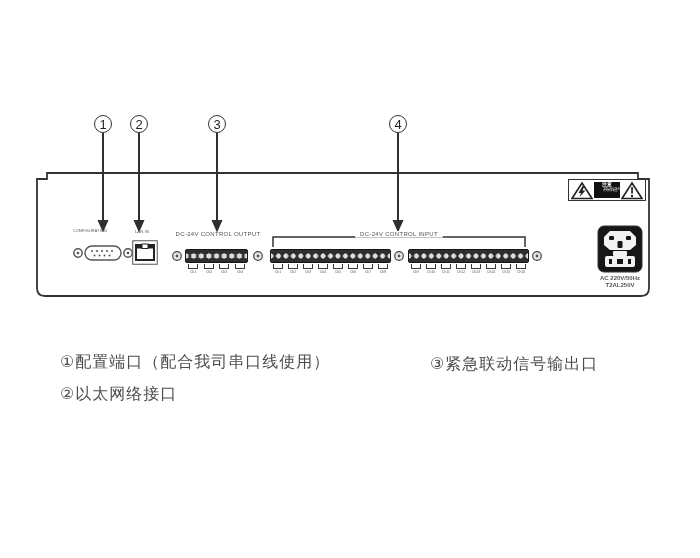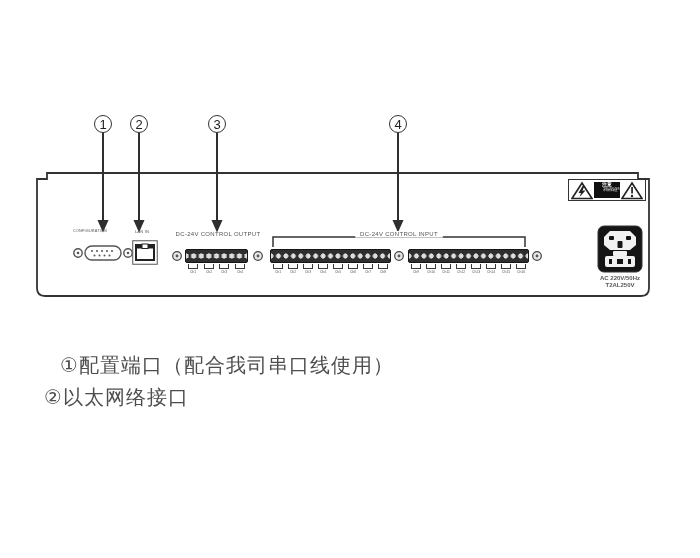--- a/index.html
+++ b/index.html
@@ -35,21 +35,21 @@
   .warncenter{position:relative;width:26px;height:16px;background:#111;color:#fff;overflow:hidden;}
   .warntitle{position:absolute;top:0;left:0;right:0;text-align:center;font-size:8px;font-weight:bold;
              line-height:8px;transform:scale(.62);transform-origin:50% 0;white-space:nowrap;}
   .warnlines{position:absolute;top:5px;left:0;right:0;text-align:center;font-size:8px;line-height:8px;
              transform:scale(.3);transform-origin:50% 0;white-space:nowrap;}
   
   .powertext{position:absolute;left:585px;top:275px;width:70px;text-align:center;font-size:10px;
              font-weight:bold;color:#555;line-height:11px;transform:scale(.6);transform-origin:50% 0;
              white-space:nowrap;z-index:1;}
   
-  .legend-item{position:absolute;font-size:20px;color:#4d4d4d;letter-spacing:1px;white-space:nowrap;z-index:1;}
+  .legend-item{position:absolute;font-size:16px;color:#4d4d4d;letter-spacing:1px;white-space:nowrap;z-index:1;}
 </style>
 </head>
 <body>
 
 <div class="stage">
 
   <svg class="overlay" width="700" height="330" viewBox="0 0 700 330">
     <path d="M37 179 L47 179 L47 173 L638 173 L638 179 L649 179 L649 288 Q649 296 641 296 L45 296 Q37 296 37 288 Z" fill="#ffffff" stroke="#333333" stroke-width="1.8"></path>
 
     <g stroke="#2f2f2f" stroke-width="2" fill="#2f2f2f">
@@ -262,15 +262,16 @@
     <rect x="15" y="34" width="5" height="5" fill="#f2f2f2"></rect>
     <rect x="26" y="34" width="5" height="5" fill="#f2f2f2"></rect>
   </svg>
 
   <div class="powertext">
     <div>AC 220V/50Hz</div>
     <div>T2AL250V</div>
   </div>
 
   <div class="legend-item" style="left:60px;top:352px;">①配置端口（配合我司串口线使用）</div>
-  <div class="legend-item" style="left:44px;top:384px;">②以太网络接口</div>
+  <div class="legend-item" style="left:60px;top:384px;">②以太网络接口</div>
+  <div class="legend-item" style="left:430px;top:354px;">③紧急联动信号输出口</div>
 
 </div>
 
 </body></html>

